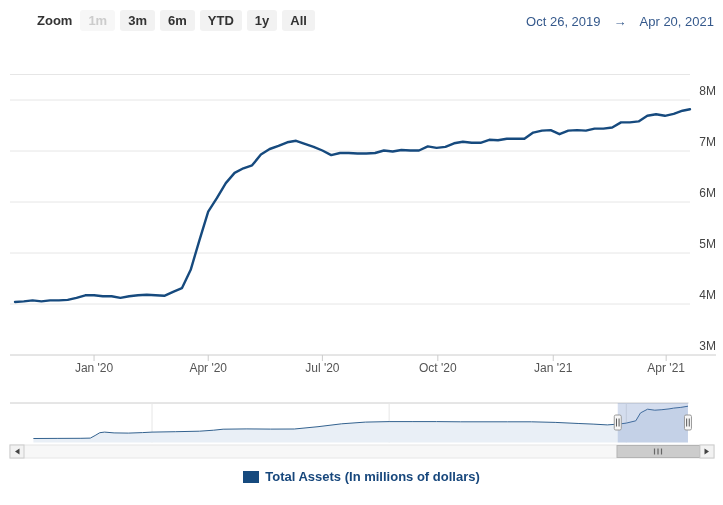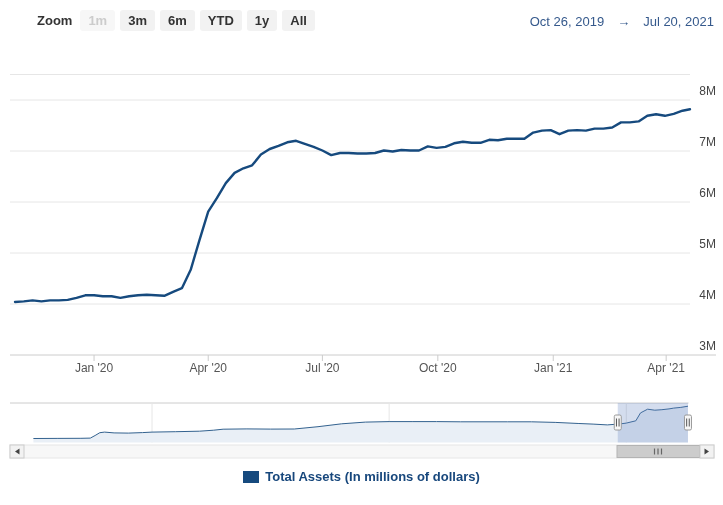--- a/index.html
+++ b/index.html
@@ -38,21 +38,21 @@
     <span class="range-button">3m</span>
     <span class="range-button">6m</span>
     <span class="range-button">YTD</span>
     <span class="range-button">1y</span>
     <span class="range-button">All</span>
   </div>
 
   <div class="range-display">
     <span class="date">Oct 26, 2019</span>
     <span>→</span>
-    <span class="date">Jul 20, 2021</span>
+    <span class="date">Apr 20, 2021</span>
   </div>
 
   <svg id="chart-svg" class="chart-svg" width="723" height="505" viewBox="0 0 723 505">
       <line x1="10" y1="74.5" x2="690" y2="74.5" stroke="#e6e6e6" stroke-width="1"></line>
       <line x1="10" y1="355" x2="716" y2="355" stroke="#cccccc" stroke-width="1"></line>
       <text x="716" y="350" fill="#444444" font-size="12" text-anchor="end" font-family="&quot;Liberation Sans&quot;,sans-serif">3M</text>
       <line x1="10" y1="304" x2="690" y2="304" stroke="#e6e6e6" stroke-width="1"></line>
       <text x="716" y="299" fill="#444444" font-size="12" text-anchor="end" font-family="&quot;Liberation Sans&quot;,sans-serif">4M</text>
       <line x1="10" y1="253" x2="690" y2="253" stroke="#e6e6e6" stroke-width="1"></line>
       <text x="716" y="248" fill="#444444" font-size="12" text-anchor="end" font-family="&quot;Liberation Sans&quot;,sans-serif">5M</text>

